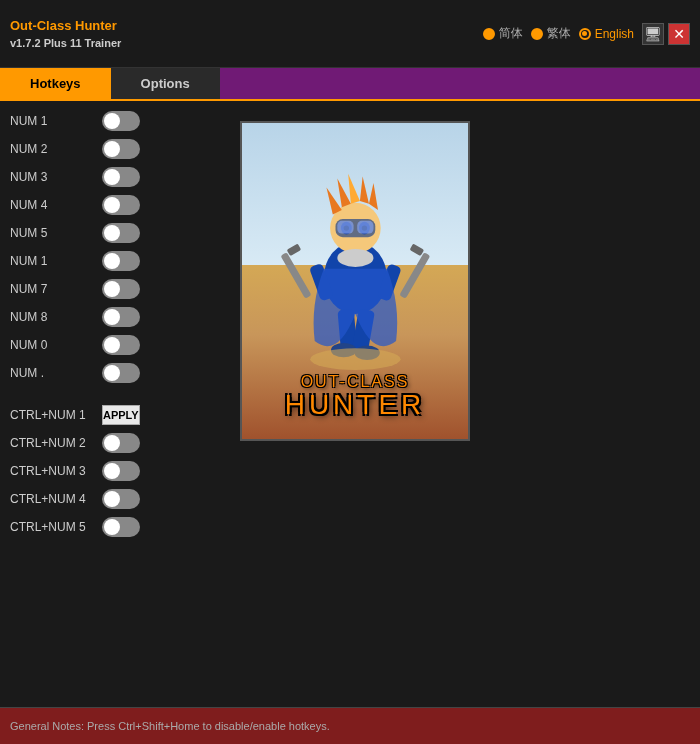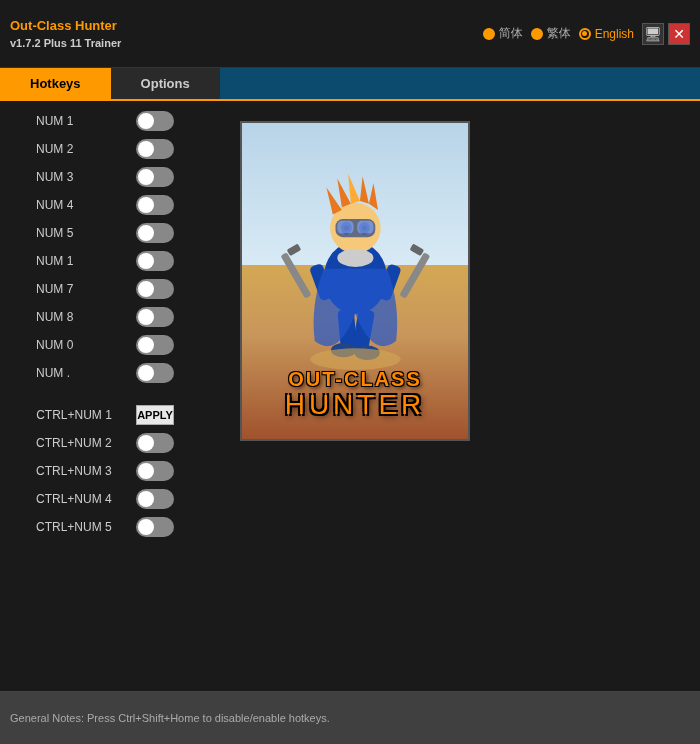--- a/index.html
+++ b/index.html
@@ -95,21 +95,21 @@
     }
 
     .win-btn.close {
       background: #cc3333;
       color: white;
     }
 
     
     .tab-bar {
       display: flex;
-      background: #0c4a6e;
+      background: #701a75;
       border-bottom: 2px solid #ff9900;
     }
 
     .tab {
       padding: 8px 30px;
       color: #ccc;
       font-size: 13px;
       font-weight: bold;
       cursor: pointer;
       background: #2a2a2a;
@@ -132,22 +132,21 @@
     .hotkeys-column {
       display: flex;
       flex-direction: column;
       gap: 8px;
       min-width: 190px;
     }
 
     .hotkey-row {
       display: flex;
       align-items: center;
-      gap: 10px;
-      justify-content: center;
+      gap: 2px;
     }
 
     .hotkey-label {
       color: #ccc;
       font-size: 12px;
       width: 90px;
     }
 
     
     .toggle {
@@ -218,43 +217,43 @@
     
     .game-logo {
       position: absolute;
       bottom: 20px;
       left: 0;
       right: 0;
       text-align: center;
     }
 
     .game-logo-outclass {
-      font-size: 20px;
-      font-weight: bold;
+      font-size: 16px;
+      font-weight: normal;
       color: #ff8800;
       text-shadow: 2px 2px 4px rgba(0,0,0,0.8), -1px -1px 0 #000, 1px -1px 0 #000, -1px 1px 0 #000, 1px 1px 0 #000;
       font-family: Impact, Arial Black, sans-serif;
       letter-spacing: 2px;
     }
 
     .game-logo-hunter {
       font-size: 28px;
       font-weight: normal;
       color: #ff8800;
       text-shadow: 2px 2px 6px rgba(0,0,0,0.9), -2px -2px 0 #000, 2px -2px 0 #000, -2px 2px 0 #000, 2px 2px 0 #000;
       font-family: Impact, Arial Black, sans-serif;
       letter-spacing: 4px;
       display: block;
       line-height: 1;
     }
 
     
     .status-bar {
-      background: #404040;
-      padding: 20px 10px;
+      background: #7f1d1d;
+      padding: 12px 10px;
       color: #aaa;
       font-size: 11px;
       border-top: 1px solid #444;
       position: absolute;
       bottom: 0;
       left: 0;
       right: 0;
     }
 
     .options-column {

